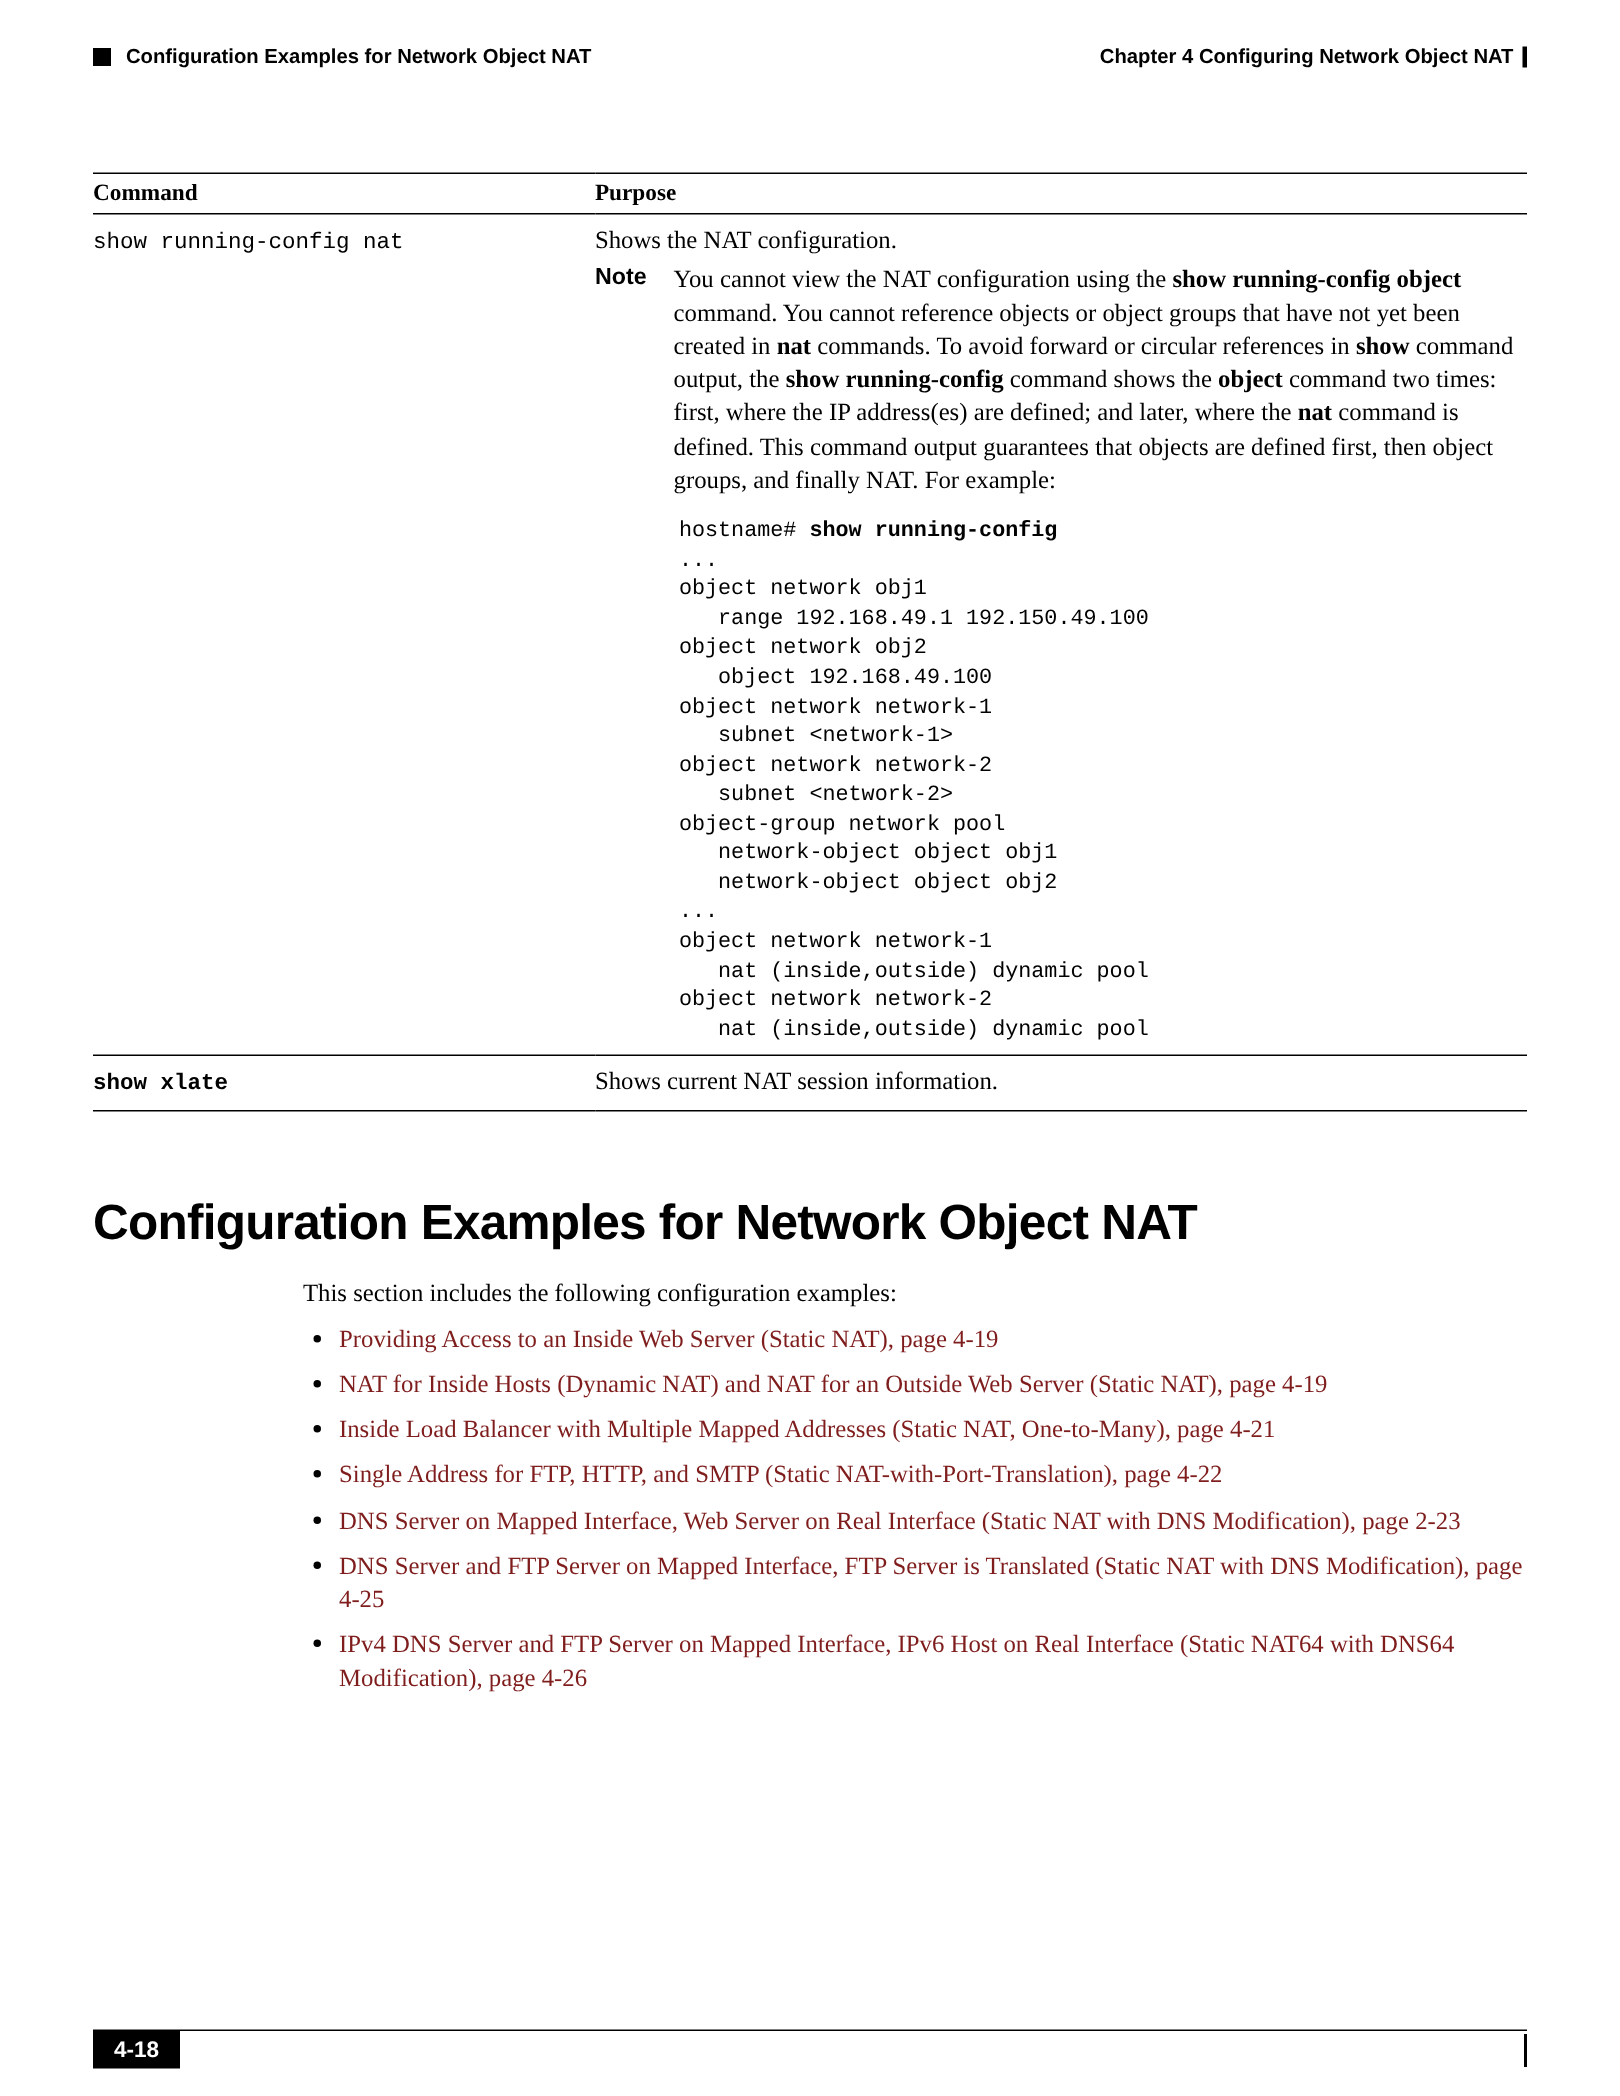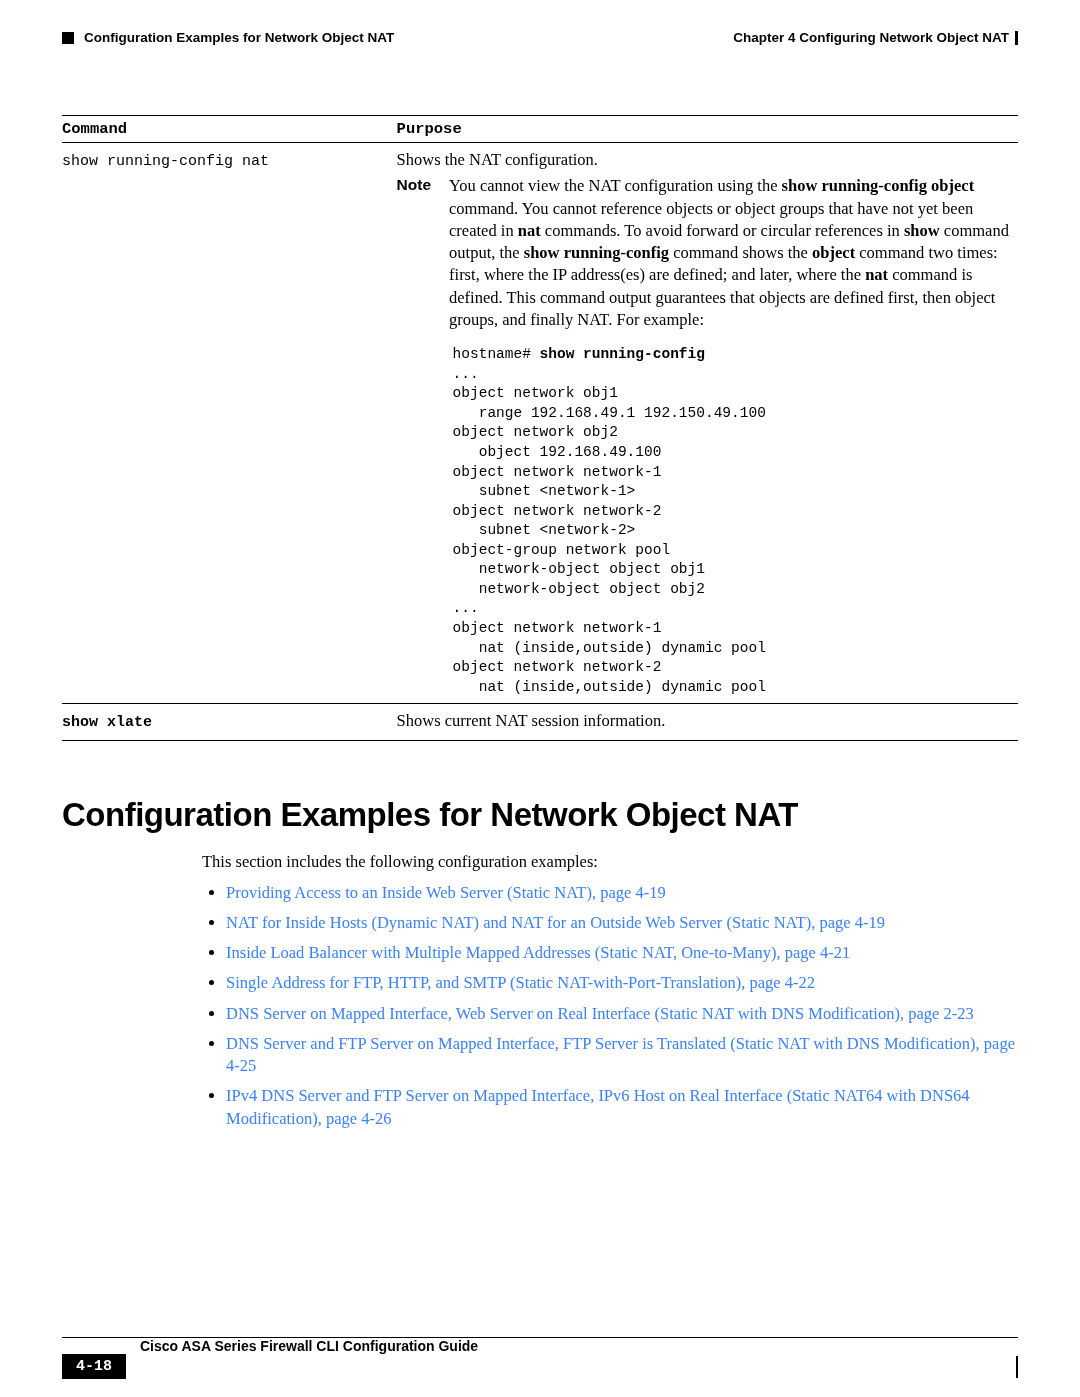--- a/index.html
+++ b/index.html
@@ -49,21 +49,21 @@
     background: #000;
     display: inline-block;
   }
   table.cmd-table {
     width: 100%;
     border-collapse: collapse;
     margin-bottom: 55px;
   }
   table.cmd-table th {
     text-align: left;
-    font-family: Liberation Mono, monospace;
+    font-family: Liberation Serif, serif;
     font-weight: bold;
     font-size: 15.5px;
     padding: 4px 6px 4px 0;
     border-top: 1.2px solid #000;
     border-bottom: 1.2px solid #000;
   }
   table.cmd-table td {
     vertical-align: top;
     padding: 6px 6px 6px 0;
     border-bottom: 1px solid #000;
@@ -112,21 +112,21 @@
     margin: 0 0 0 140px;
     padding-left: 24px;
   }
   ul.links li {
     margin: 8px 0;
     font-size: 16.5px;
     line-height: 1.35;
   }
   ul.links li::marker { color:#000; }
   a.doc-link {
-    color: #3b82f6;
+    color: #7f1d1d;
     text-decoration: none;
   }
   .footer {
     position: absolute;
     bottom: 18px;
     left: 62px;
     right: 62px;
   }
   .footer-line {
     border-top: 1px solid #000;
@@ -140,21 +140,21 @@
   }
   .footer-guide {
     font-family: Arial, Helvetica, sans-serif;
     font-weight: bold;
     font-size: 14px;
     margin-left: 78px;
   }
   .page-badge {
     background: #000;
     color: #fff;
-    font-family: Liberation Mono, monospace;
+    font-family: Liberation Sans, sans-serif;
     font-weight: bold;
     font-size: 15px;
     padding: 4px 14px 4px 14px;
     display: inline-block;
   }
   .footer-bar {
     width: 2px;
     height: 22px;
     background: #000;
     display:inline-block;
@@ -230,22 +230,19 @@
     <li><a href="#" class="doc-link">NAT for Inside Hosts (Dynamic NAT) and NAT for an Outside Web Server (Static NAT), page 4-19</a></li>
     <li><a href="#" class="doc-link">Inside Load Balancer with Multiple Mapped Addresses (Static NAT, One-to-Many), page 4-21</a></li>
     <li><a href="#" class="doc-link">Single Address for FTP, HTTP, and SMTP (Static NAT-with-Port-Translation), page 4-22</a></li>
     <li><a href="#" class="doc-link">DNS Server on Mapped Interface, Web Server on Real Interface (Static NAT with DNS Modification), page 2-23</a></li>
     <li><a href="#" class="doc-link">DNS Server and FTP Server on Mapped Interface, FTP Server is Translated (Static NAT with DNS Modification), page 4-25</a></li>
     <li><a href="#" class="doc-link">IPv4 DNS Server and FTP Server on Mapped Interface, IPv6 Host on Real Interface (Static NAT64 with DNS64 Modification), page 4-26</a></li>
   </ul>
 
   <div class="footer">
     <div class="footer-line"></div>
-    <div style="display:flex; justify-content:flex-start;">
-      <span class="footer-guide">Cisco ASA Series Firewall CLI Configuration Guide</span>
-    </div>
     <div class="footer-row">
       <span class="page-badge">4-18</span>
       <span class="footer-bar"></span>
     </div>
   </div>
 
 </div>
 
 </body></html>

